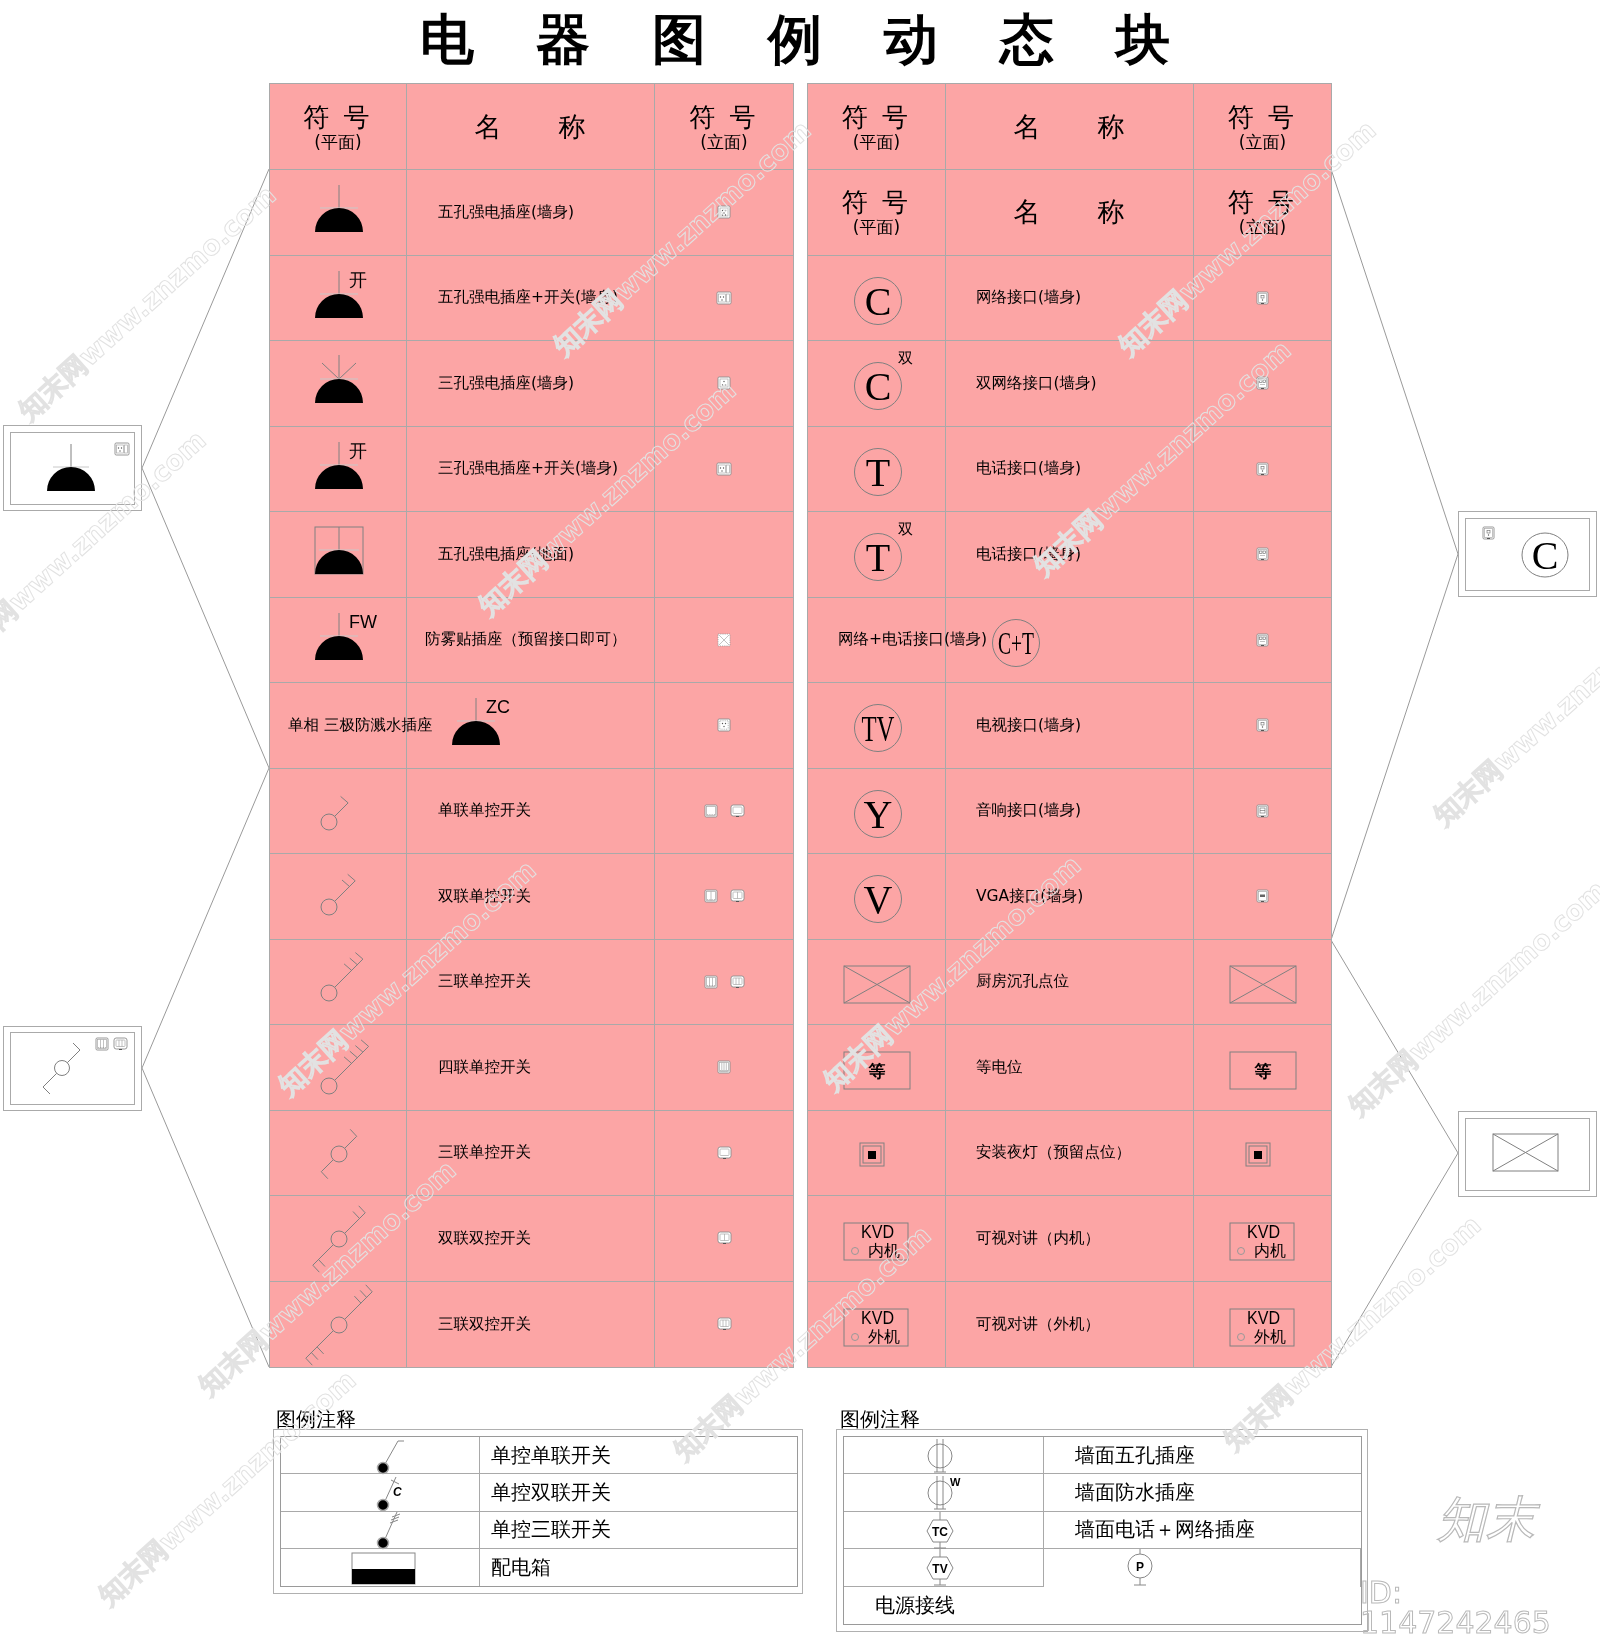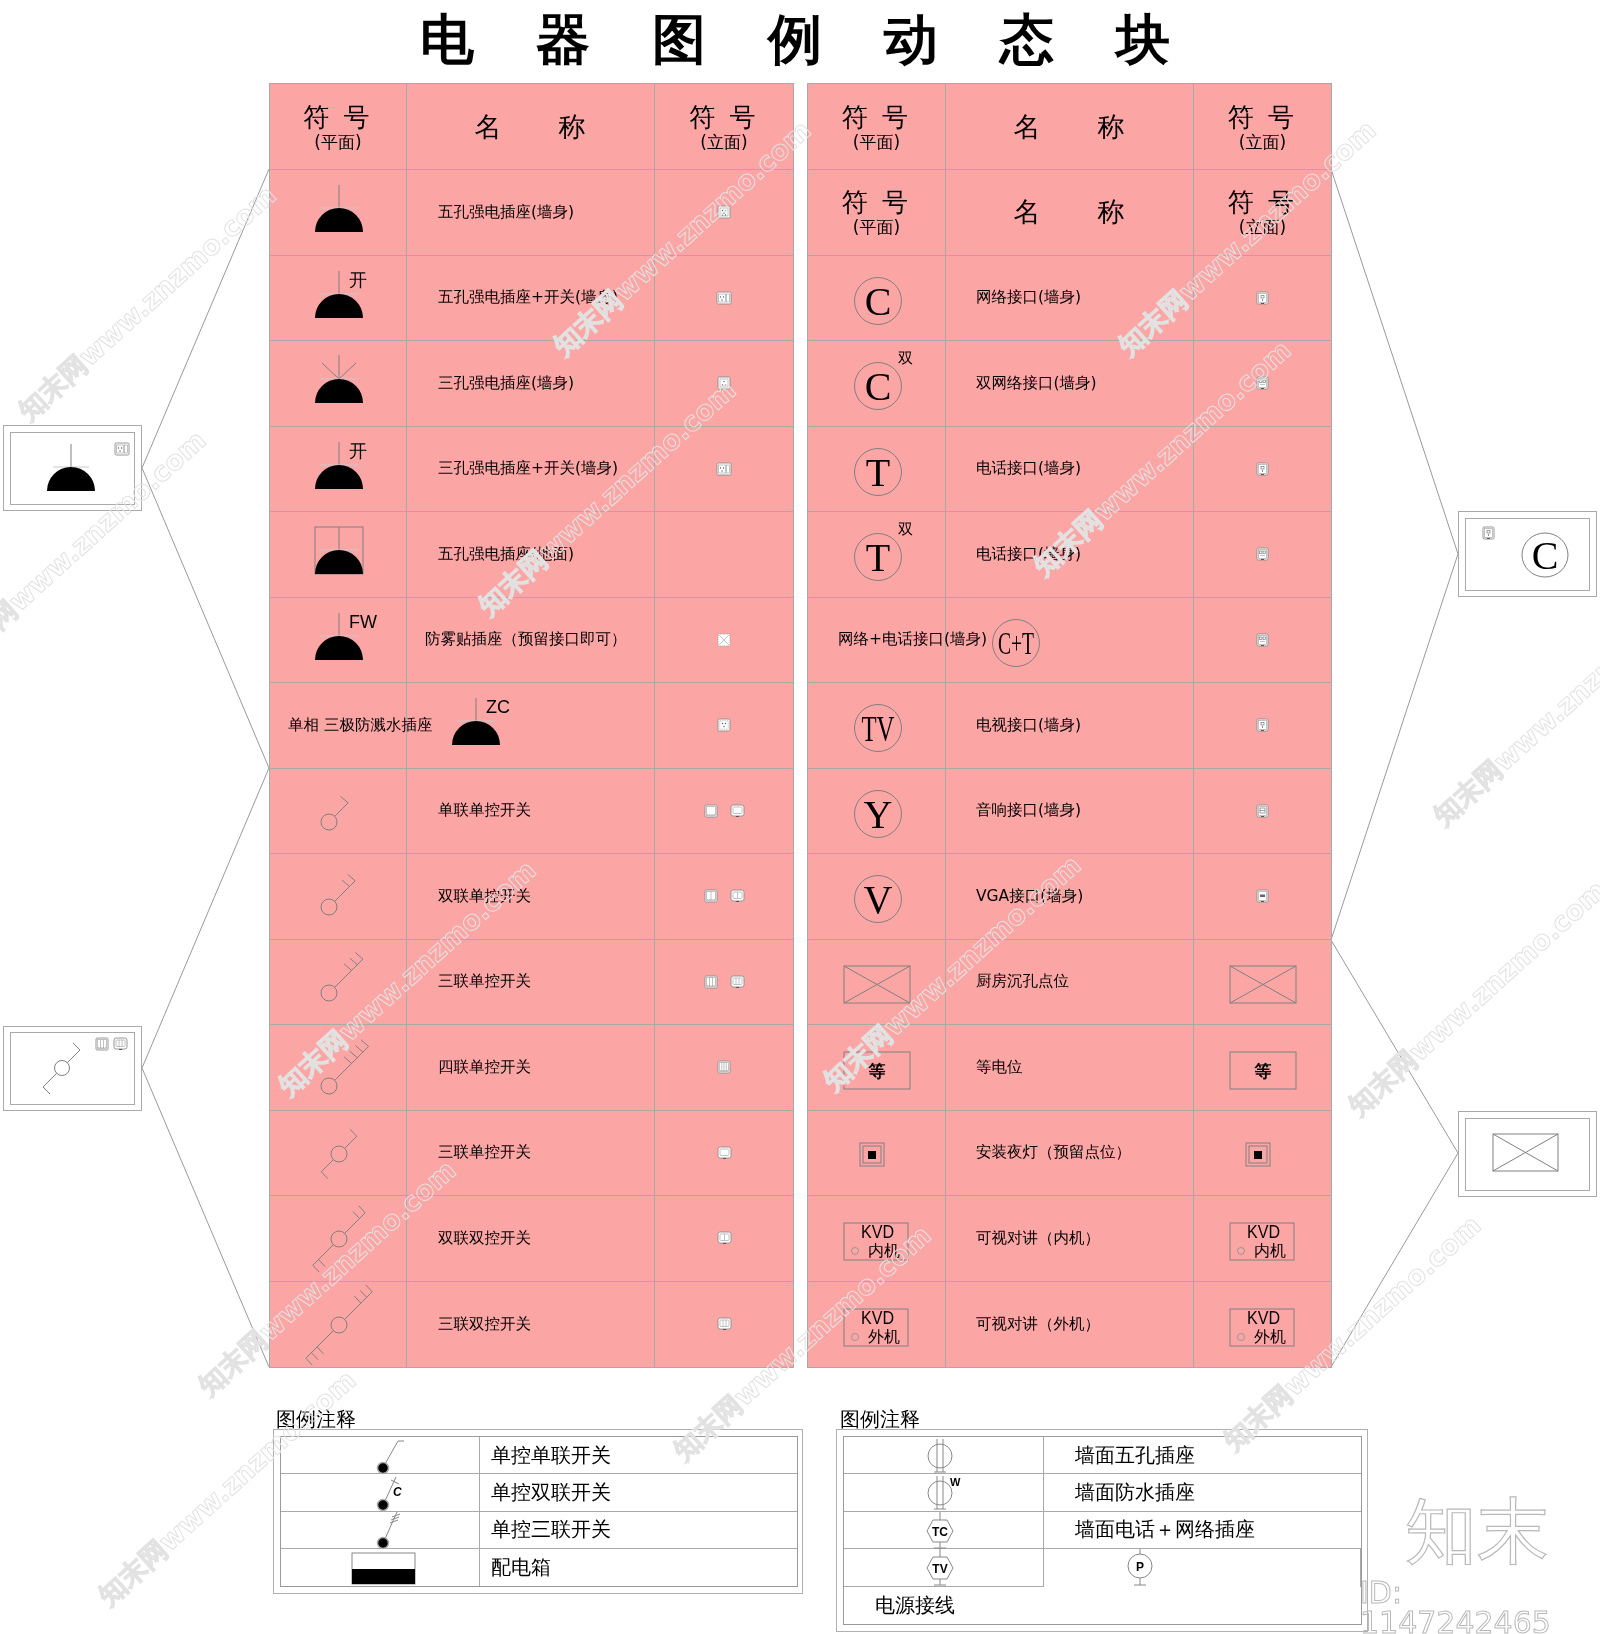--- a/index.html
+++ b/index.html
@@ -31,21 +31,21 @@
 .legend-title{position:absolute;font-size:20px;line-height:22px;}
 .legend-outer{position:absolute;border:1px solid #b0b0b0;box-sizing:border-box;}
 .legend{position:absolute;display:grid;border:1px solid #9a9a9a;box-sizing:border-box;}
 #legend-left{left:280px;top:1436px;width:518px;height:151px;grid-template-columns:199px 1fr;grid-template-rows:repeat(4,1fr);}
 #legend-right{left:843px;top:1436px;width:519px;height:189px;grid-template-columns:200px 1fr;grid-template-rows:repeat(5,1fr);}
 .lg-label{justify-content:flex-start;font-family:"DejaVu Serif","Liberation Serif",serif;font-size:20px;}
 #legend-left .lg-label{padding-left:11px;}
 #legend-right .lg-label{padding-left:31px;text-align:right;}
 .lgtag{font-family:"Liberation Sans",sans-serif;font-weight:bold;fill:#000;}
 .wm{position:absolute;font-size:27px;font-weight:bold;color:transparent;-webkit-text-stroke:1px #e2e2e2;white-space:nowrap;transform:rotate(-42deg);transform-origin:center;pointer-events:none;}
-.brand{position:absolute;left:1405px;top:1495px;font-size:72px;color:transparent;-webkit-text-stroke:1.2px #b9b9b9;line-height:1;}
+.brand{position:absolute;left:1437px;top:1495px;font-size:49px;color:transparent;-webkit-text-stroke:1.2px #b9b9b9;line-height:1;font-style:italic;}
 .brand-id{position:absolute;left:1360px;top:1578px;font-size:30px;color:transparent;-webkit-text-stroke:1px #b9b9b9;line-height:1;font-family:"DejaVu Sans",sans-serif;}
 </style>
 </head>
 <body>
 
 <div id="page">
 
   <div class="title">
     <span>电</span>
     <span>器</span>

